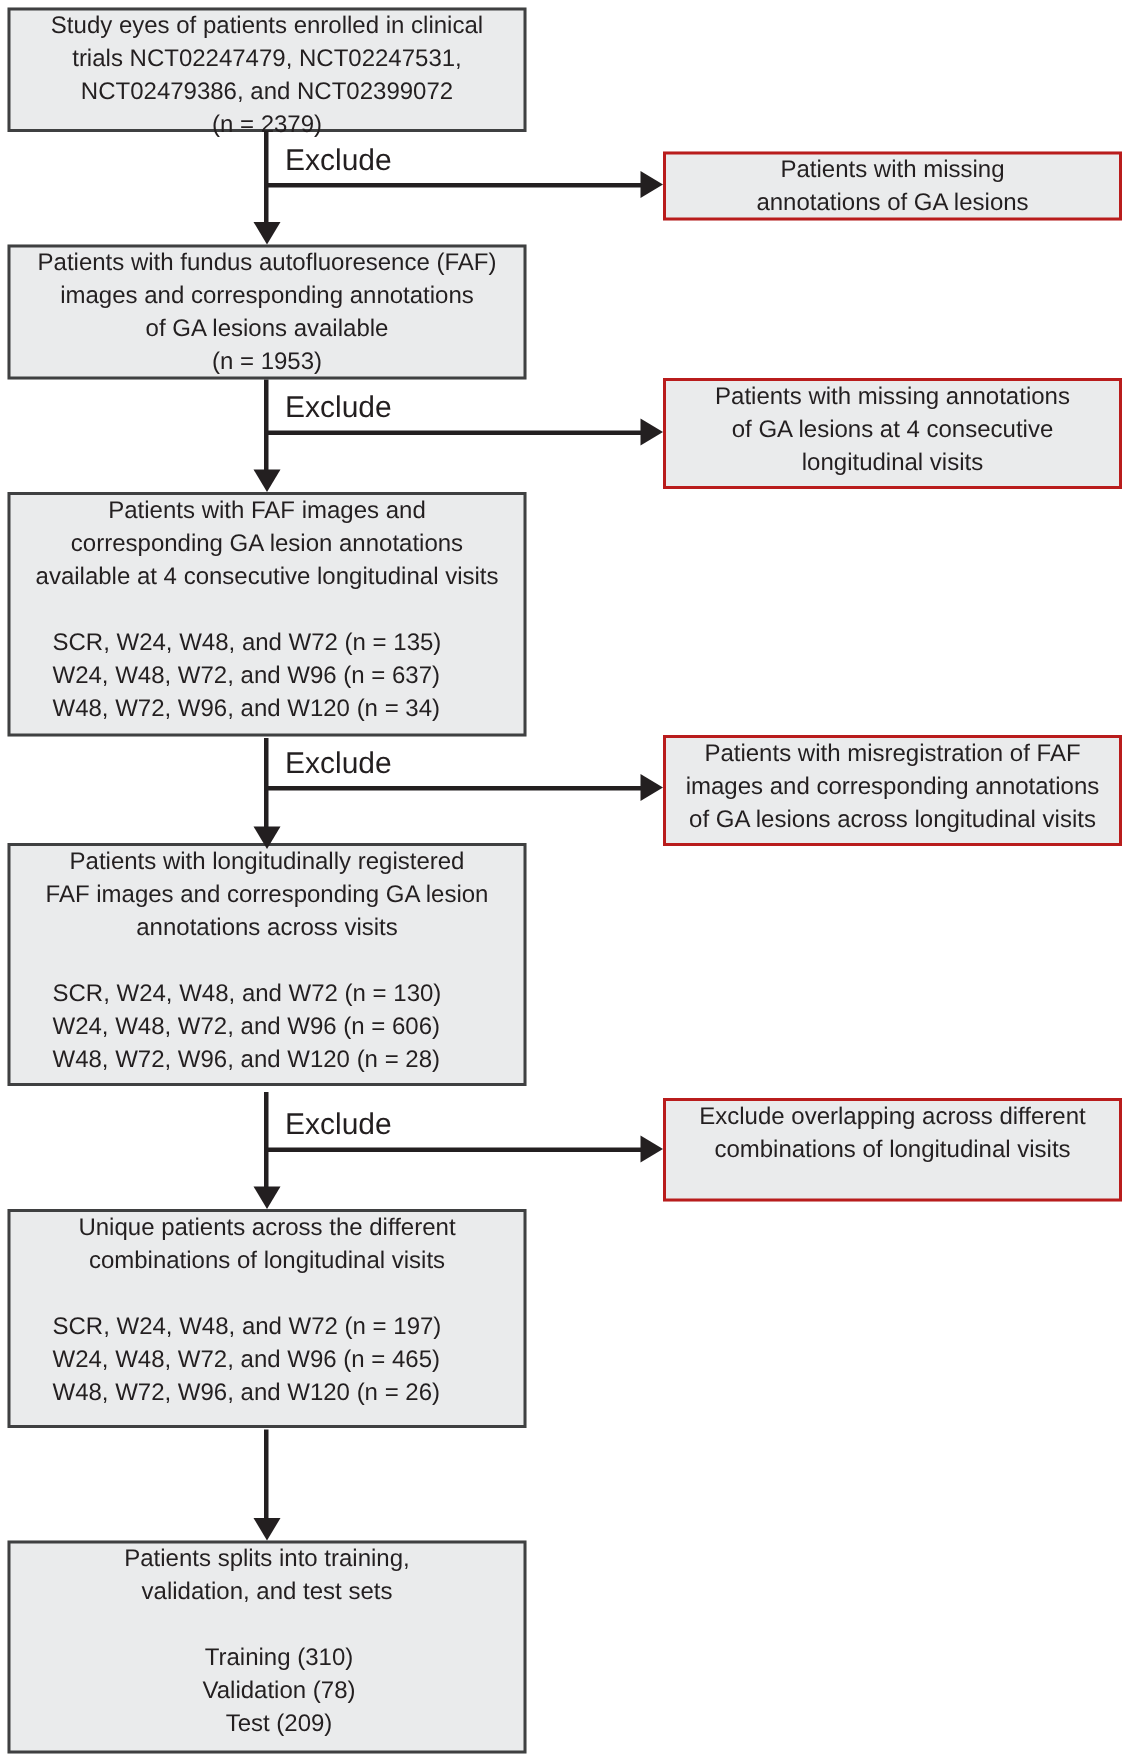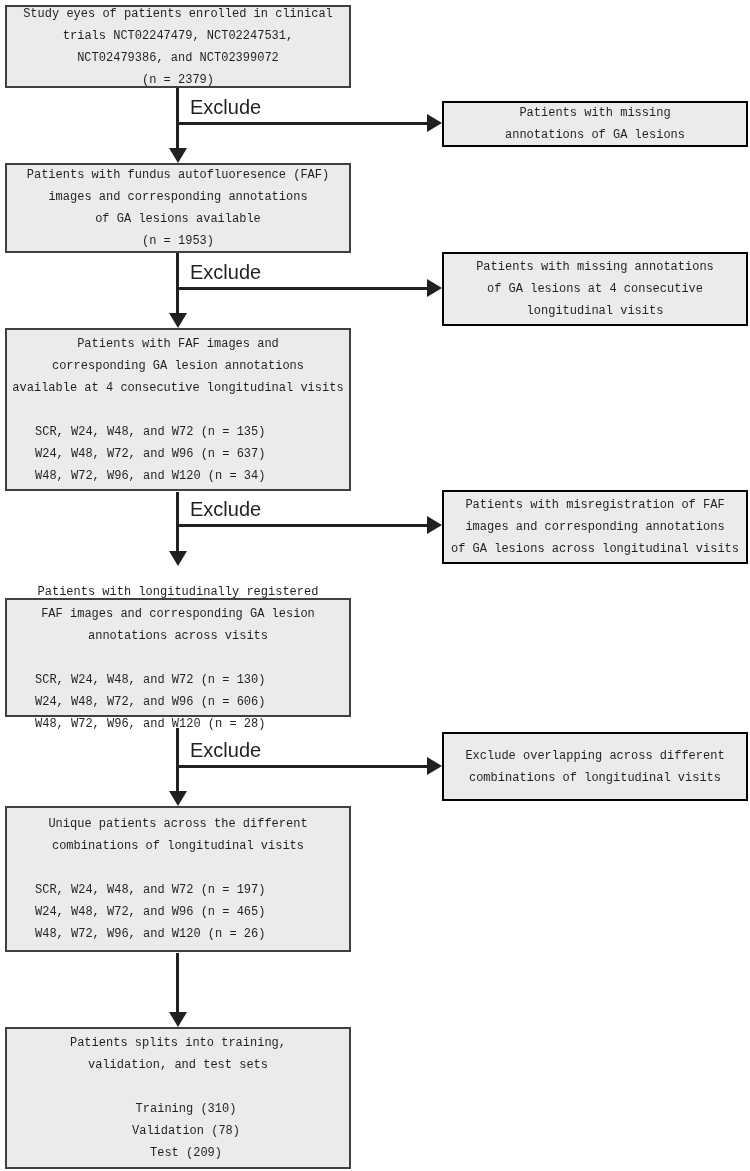--- a/index.html
+++ b/index.html
@@ -9,29 +9,28 @@
     height: 1171px;
     background: #ffffff;
     font-family: "Liberation Sans", sans-serif;
     color: #231f20;
     overflow: hidden;
   }
   .box {
     position: absolute;
     background: #eaebec;
     box-sizing: border-box;
-    font-size: 12px;
+    font-size: 16px;
     line-height: 22px;
     display: flex;
     flex-direction: column;
-    justify-content: center;
-    font-family: Liberation Mono, monospace;
+    justify-content: flex-start;
   }
   .box.main  { left: 5px;   width: 346px; border: 2px solid #3f4041; }
-  .box.side  { left: 442px; width: 306px; border: 2px solid #000000; }
+  .box.side  { left: 442px; width: 306px; border: 2px solid #b91c1c; }
   .hdr { text-align: center; }
   .ln  { white-space: nowrap; }
   .items { text-align: left; padding-left: 28px; margin-top: 22px; }
   .items.centered { text-align: center; padding-left: 16px; }
   .vline {
     position: absolute; left: 176px; width: 3px; background: #231f20;
   }
   .hline {
     position: absolute; left: 176px; width: 252px; height: 3px; background: #231f20;
   }
@@ -78,21 +77,21 @@
       <div class="ln">corresponding GA lesion annotations</div>
       <div class="ln">available at 4 consecutive longitudinal visits</div>
     </div>
     <div class="items">
       <div class="ln">SCR, W24, W48, and W72 (n = 135)</div>
       <div class="ln">W24, W48, W72, and W96 (n = 637)</div>
       <div class="ln">W48, W72, W96, and W120 (n = 34)</div>
     </div>
   </div>
 
-  <div class="box main" style="top:598px;height:119px">
+  <div class="box main" style="top:562px;height:162px">
     <div class="hdr">
       <div class="ln">Patients with longitudinally registered</div>
       <div class="ln">FAF images and corresponding GA lesion</div>
       <div class="ln">annotations across visits</div>
     </div>
     <div class="items">
       <div class="ln">SCR, W24, W48, and W72 (n = 130)</div>
       <div class="ln">W24, W48, W72, and W96 (n = 606)</div>
       <div class="ln">W48, W72, W96, and W120 (n = 28)</div>
     </div>

